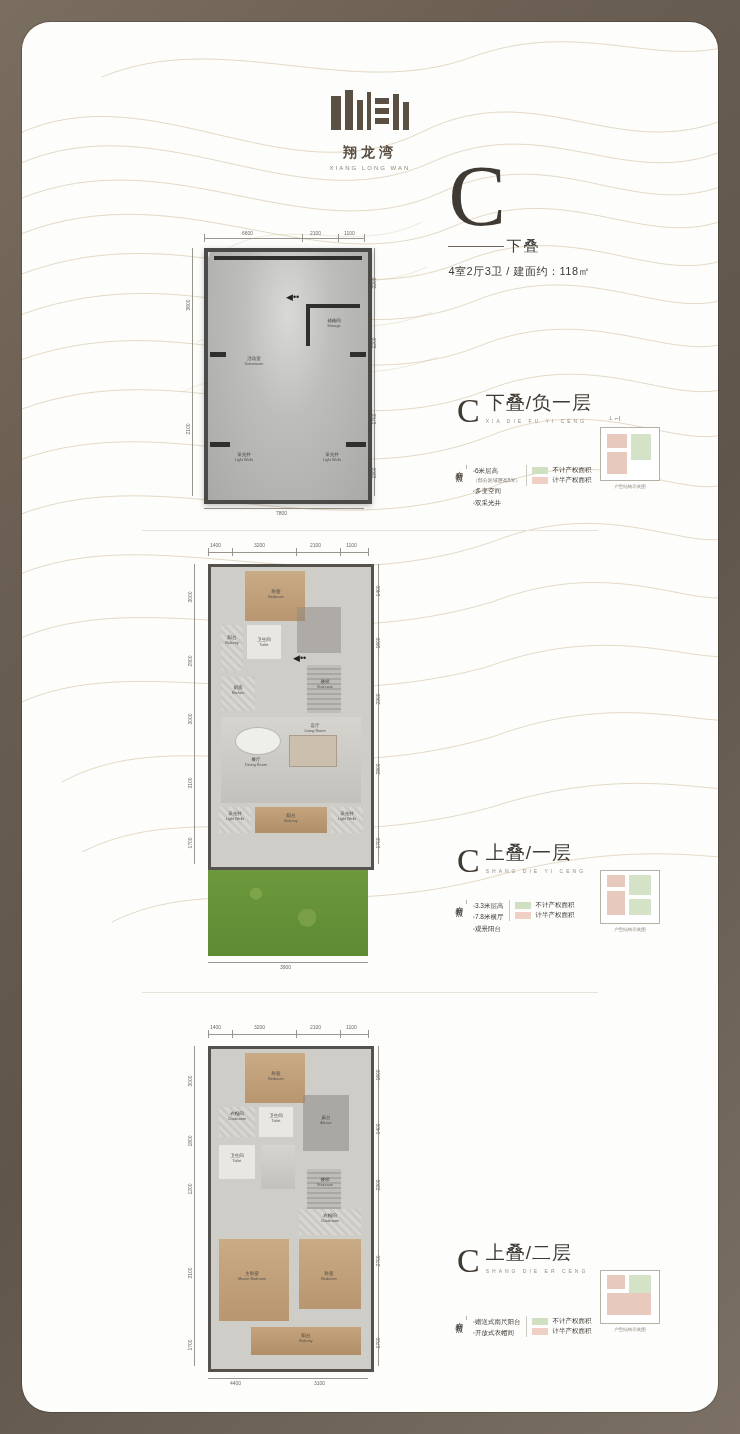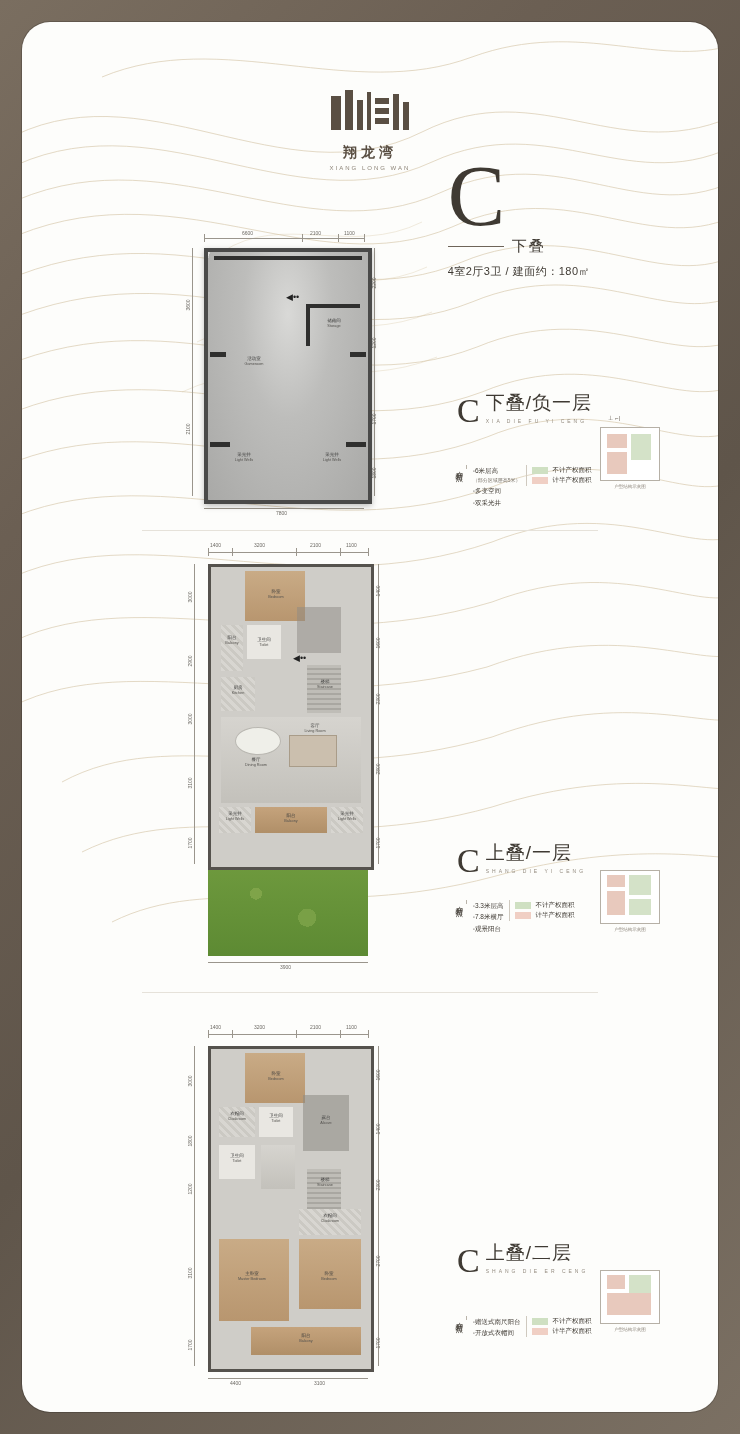--- a/index.html
+++ b/index.html
@@ -42,21 +42,21 @@
     margin-top:10px;font-size:17px;color:#4e453a;
     font-family:"Liberation Serif", serif;letter-spacing:2px;
   }
 
   
   .hero{position:absolute;right:128px;top:140px;text-align:left;}
   .hero .bigC{
     font-family:"Liberation Serif", serif;
     font-size:86px;line-height:.8;color:#3f3a33;font-weight:normal;
   }
-  .hero .sub-row{margin-top:6px;display:flex;align-items:center;gap:8px;}
+  .hero .sub-row{margin-top:6px;display:flex;align-items:center;gap:2px;}
   .hero .rule{width:56px;height:1px;background:#6e6459;}
   .hero .sub-cn{font-size:15px;color:#3f3a33;letter-spacing:2px;}
   .hero .spec{margin-top:8px;font-size:11px;color:#3f3a33;letter-spacing:.5px;}
 
   
   .plan{position:absolute;}
   .plan .canvas{position:relative;width:100%;height:100%;}
   .dimline{position:absolute;background:#9a958c;}
   .dimtxt{position:absolute;font-size:5px;color:#6d6a64;white-space:nowrap;}
 
@@ -199,21 +199,21 @@
       <div class="logo-name">翔龙湾</div>
       <div class="logo-sub">XIANG LONG WAN</div>
     </div>
 
     <div class="hero">
       <div class="bigC">C</div>
       <div class="sub-row">
         <span class="rule"></span>
         <span class="sub-cn">下叠</span>
       </div>
-      <div class="spec">4室2厅3卫 / 建面约：180㎡</div>
+      <div class="spec">4室2厅3卫 / 建面约：118㎡</div>
     </div>
 
     <div class="plan" id="plan1">
       <div class="canvas">
 
         <div class="dimline" style="left:22px;top:8px;width:160px;height:1px;"></div>
         <div class="dimline" style="left:22px;top:4px;width:1px;height:8px;"></div>
         <div class="dimline" style="left:120px;top:4px;width:1px;height:8px;"></div>
         <div class="dimline" style="left:156px;top:4px;width:1px;height:8px;"></div>
         <div class="dimline" style="left:182px;top:4px;width:1px;height:8px;"></div>

